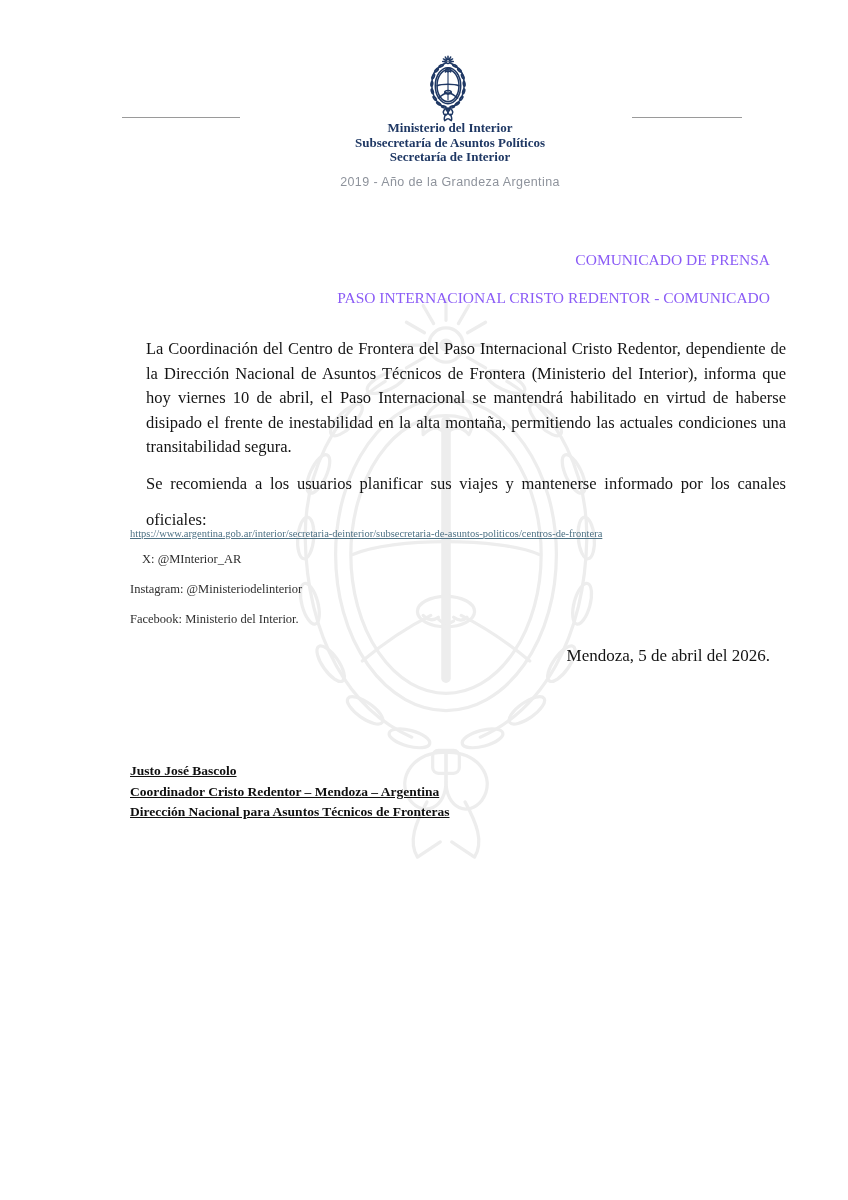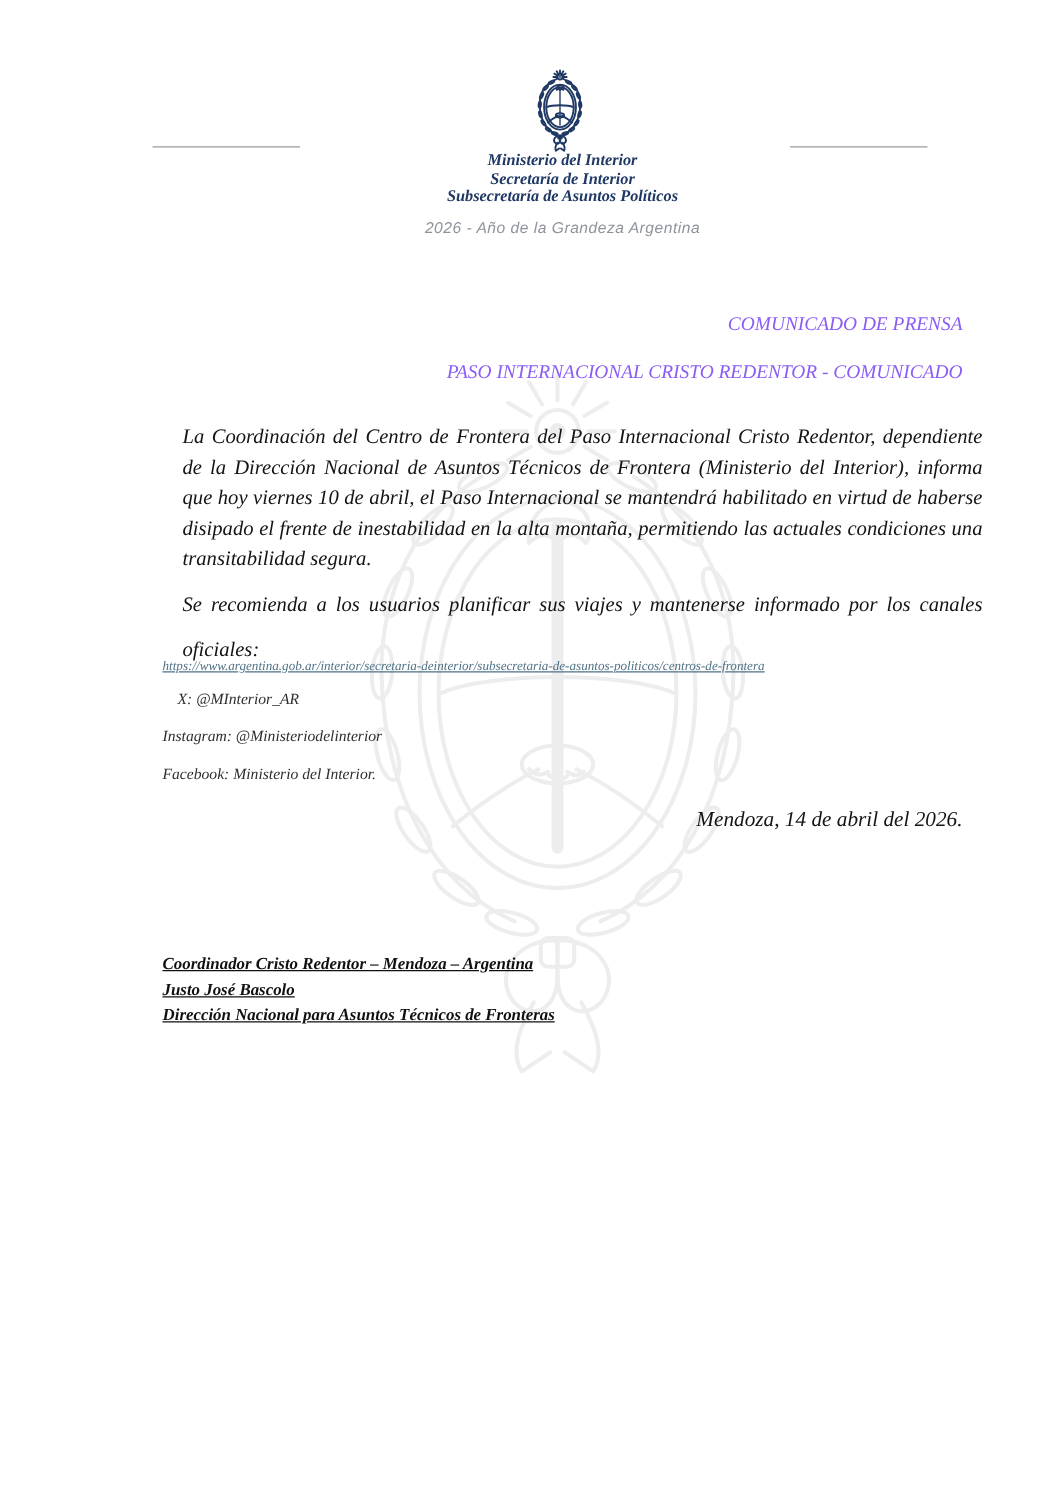--- a/index.html
+++ b/index.html
@@ -2,21 +2,20 @@
 <html lang="es"><head>
 <meta charset="utf-8">
 <style>
   html,body{margin:0;padding:0;background:#ffffff;}
   .page{
     position:relative;
     width:848px;height:961px;
     background:#ffffff;
     overflow:hidden;
     font-family:"Liberation Serif", serif;
-    font-style:italic;
   }
   
   .watermark{
     position:absolute;left:250px;top:288px;
     width:392px;height:590px;
     color:#ededed;
     pointer-events:none;
   }
   .watermark use{stroke-width:1.7;}
   
@@ -147,39 +146,39 @@
 
   <svg class="emblem" viewBox="0 0 200 310">
       <use href="#escudo"></use>
     </svg>
 
   <div class="rule rule-left"></div>
   <div class="rule rule-right"></div>
 
   <div class="org">
     <div>Ministerio del Interior</div>
+    <div>Subsecretaría de Asuntos Políticos</div>
     <div>Secretaría de Interior</div>
-    <div>Subsecretaría de Asuntos Políticos</div>
   </div>
 
-  <div class="motto">2026 - Año de la Grandeza Argentina</div>
+  <div class="motto">2019 - Año de la Grandeza Argentina</div>
 
   <div class="doc-title">COMUNICADO DE PRENSA</div>
   <div class="doc-subtitle">PASO INTERNACIONAL CRISTO REDENTOR - COMUNICADO</div>
 
   <p class="para para1">La Coordinación del Centro de Frontera del Paso Internacional Cristo Redentor, dependiente de la Dirección Nacional de Asuntos Técnicos de Frontera (Ministerio del Interior), informa que hoy viernes 10 de abril, el Paso Internacional se mantendrá habilitado en virtud de haberse disipado el frente de inestabilidad en la alta montaña, permitiendo las actuales condiciones una transitabilidad segura.</p>
   <p class="para para2">Se recomienda a los usuarios planificar sus viajes y mantenerse informado por los canales oficiales:</p>
 
   <a class="official-link" href="#">https://www.argentina.gob.ar/interior/secretaria-deinterior/subsecretaria-de-asuntos-politicos/centros-de-frontera</a>
 
   <div class="social social-x">X: @MInterior_AR</div>
   <div class="social social-instagram">Instagram: @Ministeriodelinterior</div>
   <div class="social social-facebook">Facebook: Ministerio del Interior.</div>
 
-  <div class="dateline">Mendoza, 14 de abril del 2026.</div>
+  <div class="dateline">Mendoza, 5 de abril del 2026.</div>
 
   <div class="signature">
+    <div>Justo José Bascolo</div>
     <div>Coordinador Cristo Redentor – Mendoza – Argentina</div>
-    <div>Justo José Bascolo</div>
     <div>Dirección Nacional para Asuntos Técnicos de Fronteras</div>
   </div>
 
 </div>
 
 </body></html>

